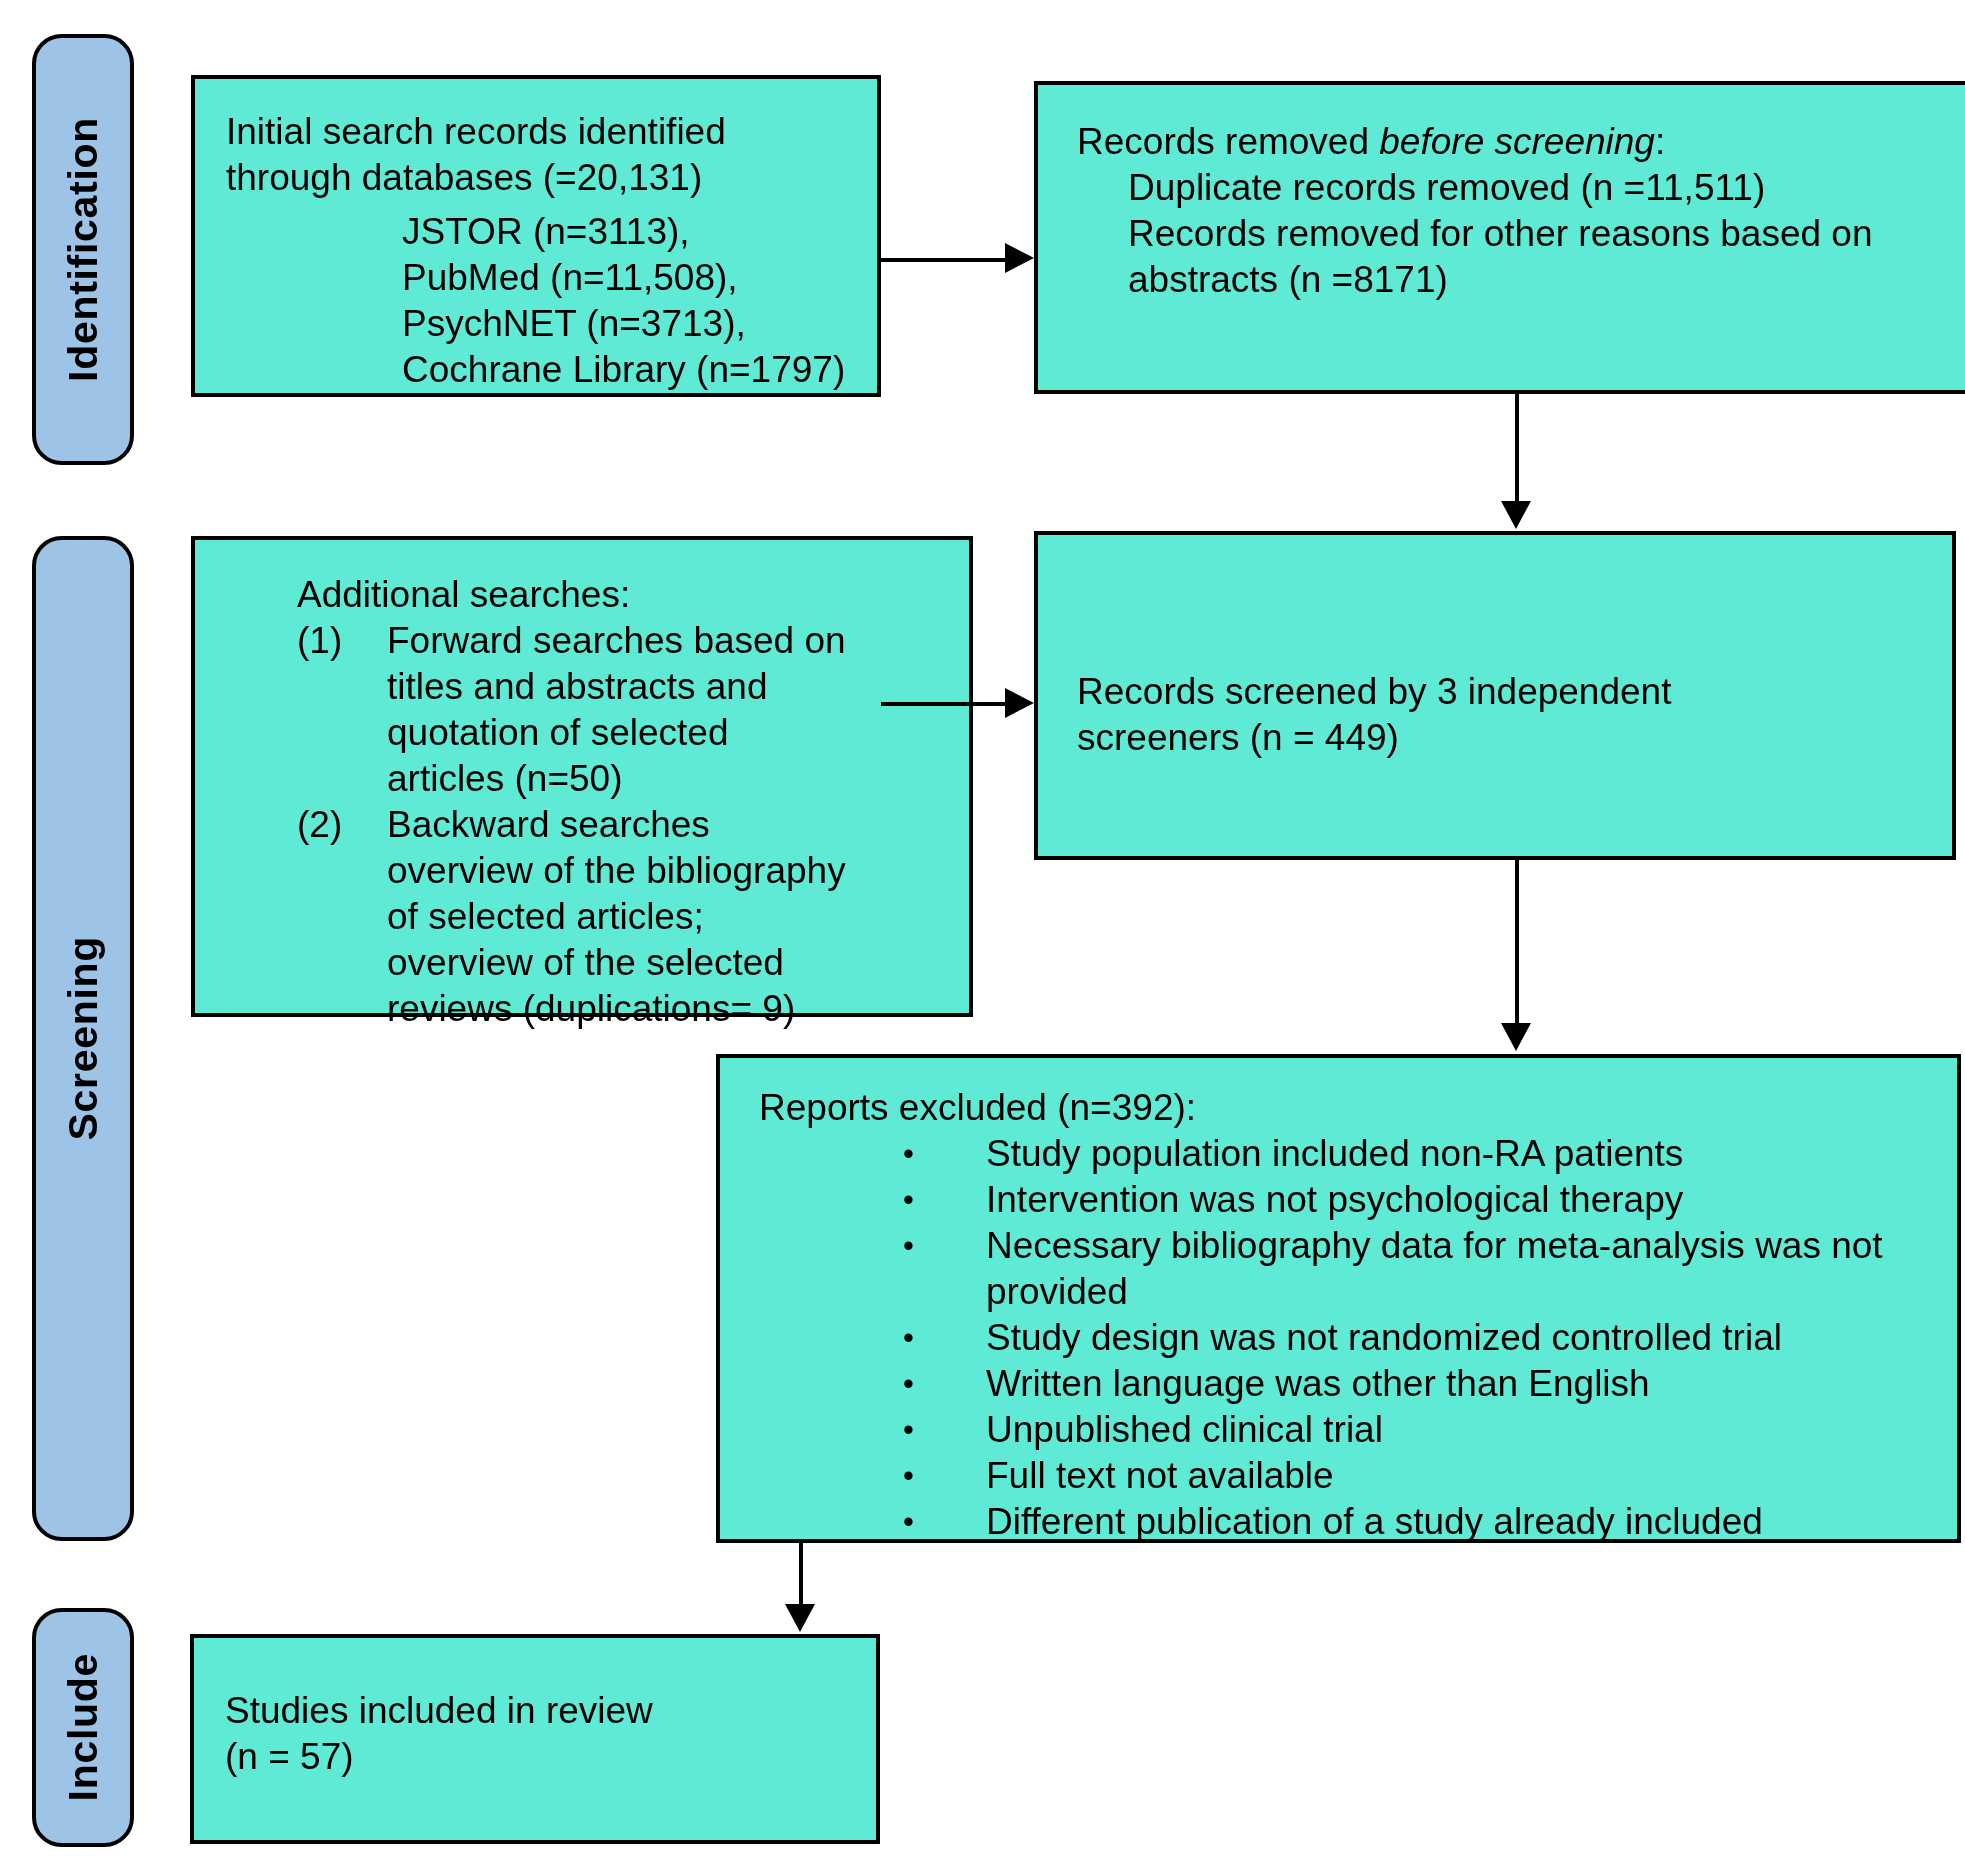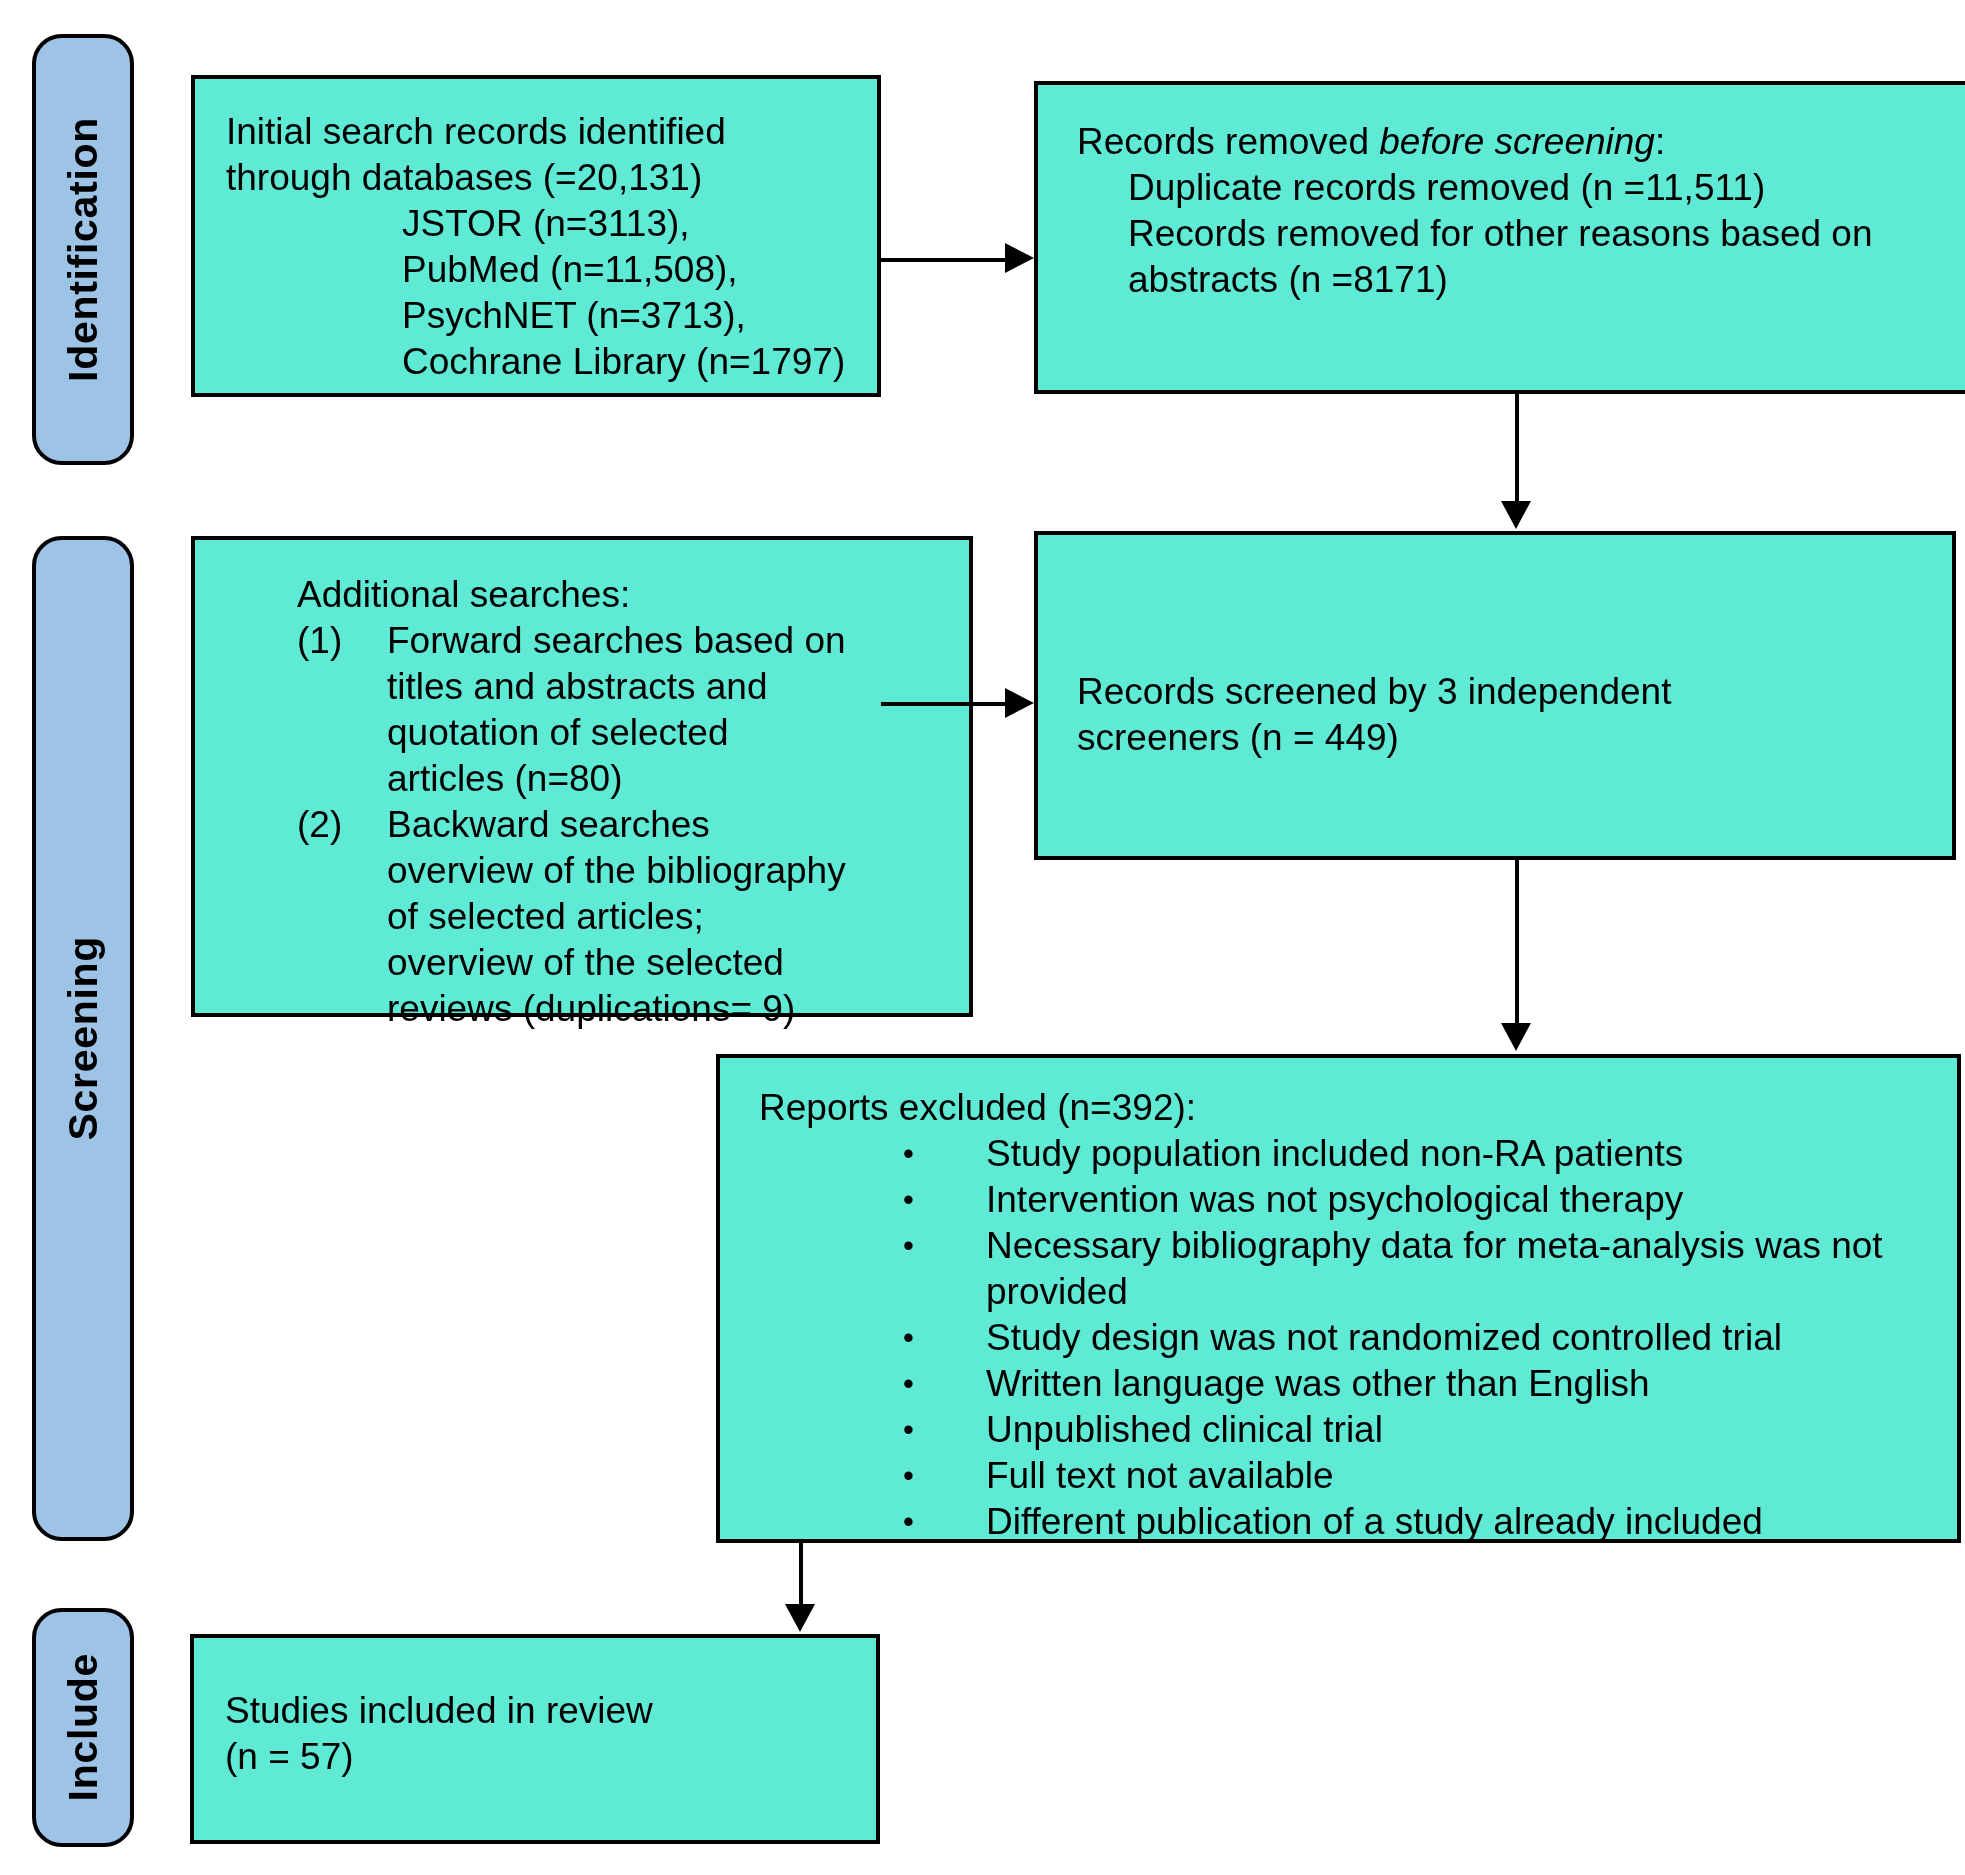--- a/index.html
+++ b/index.html
@@ -21,21 +21,21 @@
     writing-mode:vertical-rl;transform:rotate(180deg);
     font-size:41px;font-weight:bold;letter-spacing:0.7px;white-space:nowrap;
   }
   .box{
     position:absolute;background:#5eead4;
     border:4.2px solid #000;box-sizing:border-box;
     font-size:37px;line-height:46px;
   }
   .prewrap{white-space:pre-line;}
   #box-initial{left:191px;top:75px;width:690px;height:322px;padding:29.6px 19.7px 0 31px;}
-  #box-initial .dbs{margin-left:176px;}
+  #box-initial .dbs{margin-left:176px;margin-top:8px;}
   #box-removed{left:1034px;top:81px;width:1068px;height:313px;padding:34px 14px 0 39px;}
   #box-removed .items{margin-left:51px;}
   #box-additional{left:191px;top:536px;width:782px;height:481px;padding:32px 14px 0 102px;}
   .numrow{display:flex;}
   .numrow .num{flex:0 0 90px;}
   .numrow .txt{flex:1;}
   #box-screened{left:1034px;top:531px;width:922px;height:329px;padding:134px 14px 6px 39px;}
   #box-excluded{left:716px;top:1054px;width:1245px;height:489px;padding:27px 14px 16px 39px;overflow:hidden;}
   .bullet-row{display:flex;margin-left:144px;}
   .bullet-row .dot{flex:0 0 83px;font-size:31px;}
@@ -90,21 +90,21 @@
     </div>
   </div>
 
   <div class="box" id="box-additional">
     <div>Additional searches:</div>
     <div class="numrow">
       <div class="num">(1)</div>
       <div class="txt prewrap">Forward searches based on
 titles and abstracts and
 quotation of selected
-articles (n=80)</div>
+articles (n=50)</div>
     </div>
     <div class="numrow">
       <div class="num">(2)</div>
       <div class="txt prewrap">Backward searches
 overview of the bibliography
 of selected articles;
 overview of the selected
 reviews (duplications= 9)</div>
     </div>
   </div>

